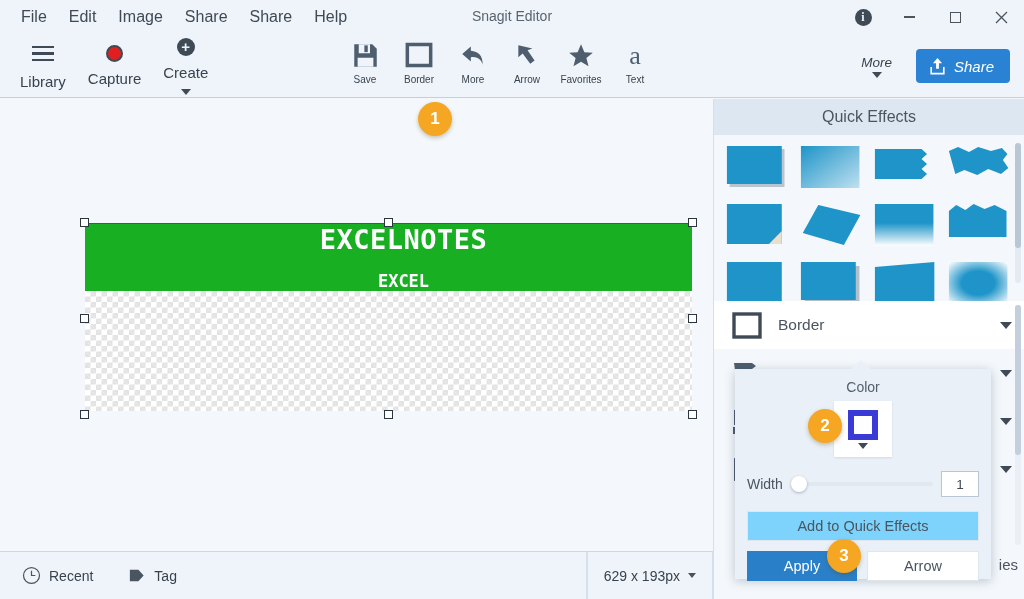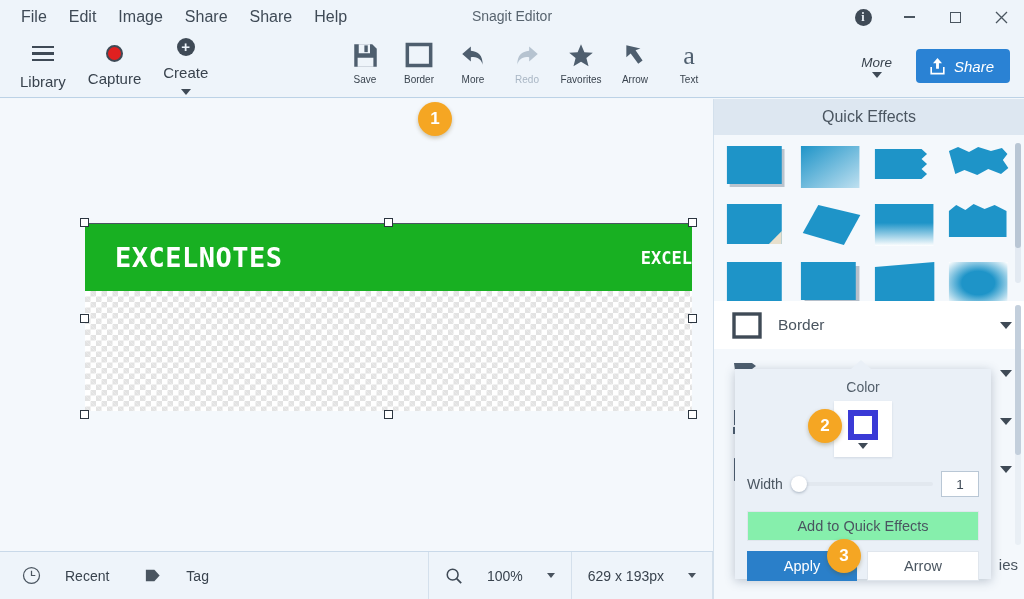--- a/index.html
+++ b/index.html
@@ -130,20 +130,21 @@
   .img-sel-border {
     position: absolute; inset: 0;
     border: 1px solid #8e8ed8;
   }
   .img-green {
     position: absolute; left: 0; top: 0; width: 100%; height: 68px;
     background: #18b022;
     display: flex; align-items: center; justify-content: space-between;
     padding: 0 0 0 30px;
     border-top: 1.5px solid #4a5560;
+    flex-direction: column;
   }
   .img-green .brand {
     font-family: "DejaVu Sans Mono", monospace;
     font-size: 27px; font-weight: bold; color: #ffffff;
     letter-spacing: 0.5px;
   }
   .img-green .brand-r {
     font-family: "DejaVu Sans Mono", monospace;
     font-size: 17px; font-weight: bold; color: #ffffff;
     margin-right: 0px; padding-right: 0px;
@@ -162,21 +163,21 @@
     background: #ffffff; border: 1.4px solid #2b3540;
   }
 
   
   .statusbar {
     position: absolute; left: 0; top: 551px; width: 713px; height: 48px;
     background: #eef4fa;
     border-top: 1px solid #c9d9e9;
     display: flex; align-items: center;
   }
-  .sb-item { display: flex; align-items: center; gap: 24px; padding: 4px 8px; }
+  .sb-item { display: flex; align-items: center; gap: 8px; padding: 4px 8px; }
   .sb-txt { font-size: 14px; color: #39434e; }
   .sb-sep { width: 1px; height: 48px; background: #d4e0ec; }
   .sb-caret {
     width: 0; height: 0;
     border-left: 4px solid transparent; border-right: 4px solid transparent;
     border-top: 5px solid #49535e;
   }
 
   
   .rpanel {
@@ -290,21 +291,21 @@
     background: #ffffff; box-shadow: 0 1px 3px rgba(40,60,90,.35);
   }
   .width-val {
     width: 38px; height: 26px;
     background: #ffffff; border: 1px solid #b9c7d5;
     display: flex; align-items: center; justify-content: center;
     font-size: 13.5px; color: #3f4a56;
   }
   .addqe-btn {
     margin: 14px 12px 0 12px; height: 30px;
-    background: #86efac; border: 1px solid #e0e6ed;
+    background: #7dd3fc; border: 1px solid #e0e6ed;
     display: flex; align-items: center; justify-content: center;
     font-size: 14.5px; color: #4a5560;
   }
   .pop-actions {
     display: flex; gap: 10px; margin: 10px 12px 0 12px;
   }
   .btn-apply {
     flex: 1; height: 30px; background: #2a7fc9; color: #ffffff;
     display: flex; align-items: center; justify-content: center;
     font-size: 14.5px;
@@ -412,45 +413,37 @@
 
       <div class="tool">
         <span class="glyph">
           <svg width="28" height="26" viewBox="0 0 26 24">
             <path d="M11 4 L3 11 L11 18 L11 14 C18 13 21 17 22 21 C22 12 18 9 11 8 Z" fill="#4e5e6e"></path>
           </svg>
         </span>
         <span class="tname">More</span>
       </div>
 
-      <div class="tool disabled">
+
+      <div class="tool">
         <span class="glyph">
-          <svg width="28" height="26" viewBox="0 0 26 24">
-            <path d="M15 4 L23 11 L15 18 L15 14 C8 13 5 17 4 21 C4 12 8 9 15 8 Z" fill="#b6c3d0"></path>
+          <svg width="26" height="26" viewBox="0 0 24 24">
+            <path d="M4 3 L4 14 L8 10.5 L15 20 L19 17 L12.5 7.5 L17 6 Z" fill="#4e5e6e"></path>
           </svg>
         </span>
-        <span class="tname">Redo</span>
+        <span class="tname">Arrow</span>
       </div>
 
       <div class="tool">
         <span class="glyph">
           <svg width="28" height="27" viewBox="0 0 24 24">
             <path d="M12 2 L15 9 L22.5 9.5 L16.8 14.3 L18.7 21.6 L12 17.5 L5.3 21.6 L7.2 14.3 L1.5 9.5 L9 9 Z" fill="#4e5e6e"></path>
           </svg>
         </span>
         <span class="tname">Favorites</span>
-      </div>
-
-      <div class="tool">
-        <span class="glyph">
-          <svg width="26" height="26" viewBox="0 0 24 24">
-            <path d="M4 3 L4 14 L8 10.5 L15 20 L19 17 L12.5 7.5 L17 6 Z" fill="#4e5e6e"></path>
-          </svg>
-        </span>
-        <span class="tname">Arrow</span>
       </div>
 
       <div class="tool">
         <span class="glyph">
           <svg width="26" height="28" viewBox="0 0 24 28">
             <text x="12" y="23" text-anchor="middle" font-family="Liberation Serif, serif" font-size="26" fill="#4e5e6e">a</text>
           </svg>
         </span>
         <span class="tname">Text</span>
       </div>
@@ -503,28 +496,20 @@
     </div>
     <div style="width:18px"></div>
     <div class="sb-item">
       <svg width="19" height="19" viewBox="0 0 20 20">
         <path d="M3 4 H12 L17.5 10 L12 16 H3 Z" fill="#4a5560"></path>
       </svg>
       <span class="sb-txt">Tag</span>
     </div>
     <div style="flex:1"></div>
     <div class="sb-sep"></div>
-    <div class="sb-item" style="padding-left:16px;padding-right:16px;">
-      <svg width="18" height="18" viewBox="0 0 20 20">
-        <circle cx="8.5" cy="8.5" r="6" fill="none" stroke="#3f4a56" stroke-width="1.7"></circle>
-        <path d="M13 13 L18 18" stroke="#3f4a56" stroke-width="1.9"></path>
-      </svg>
-      <span class="sb-txt">100%</span>
-      <span class="sb-caret"></span>
-    </div>
     <div class="sb-sep"></div>
     <div class="sb-item" style="padding-left:16px;padding-right:16px;">
       <span class="sb-txt">629 x 193px</span>
       <span class="sb-caret"></span>
     </div>
     <div class="sb-sep"></div>
   </div>
 
   <div class="rpanel">
 

